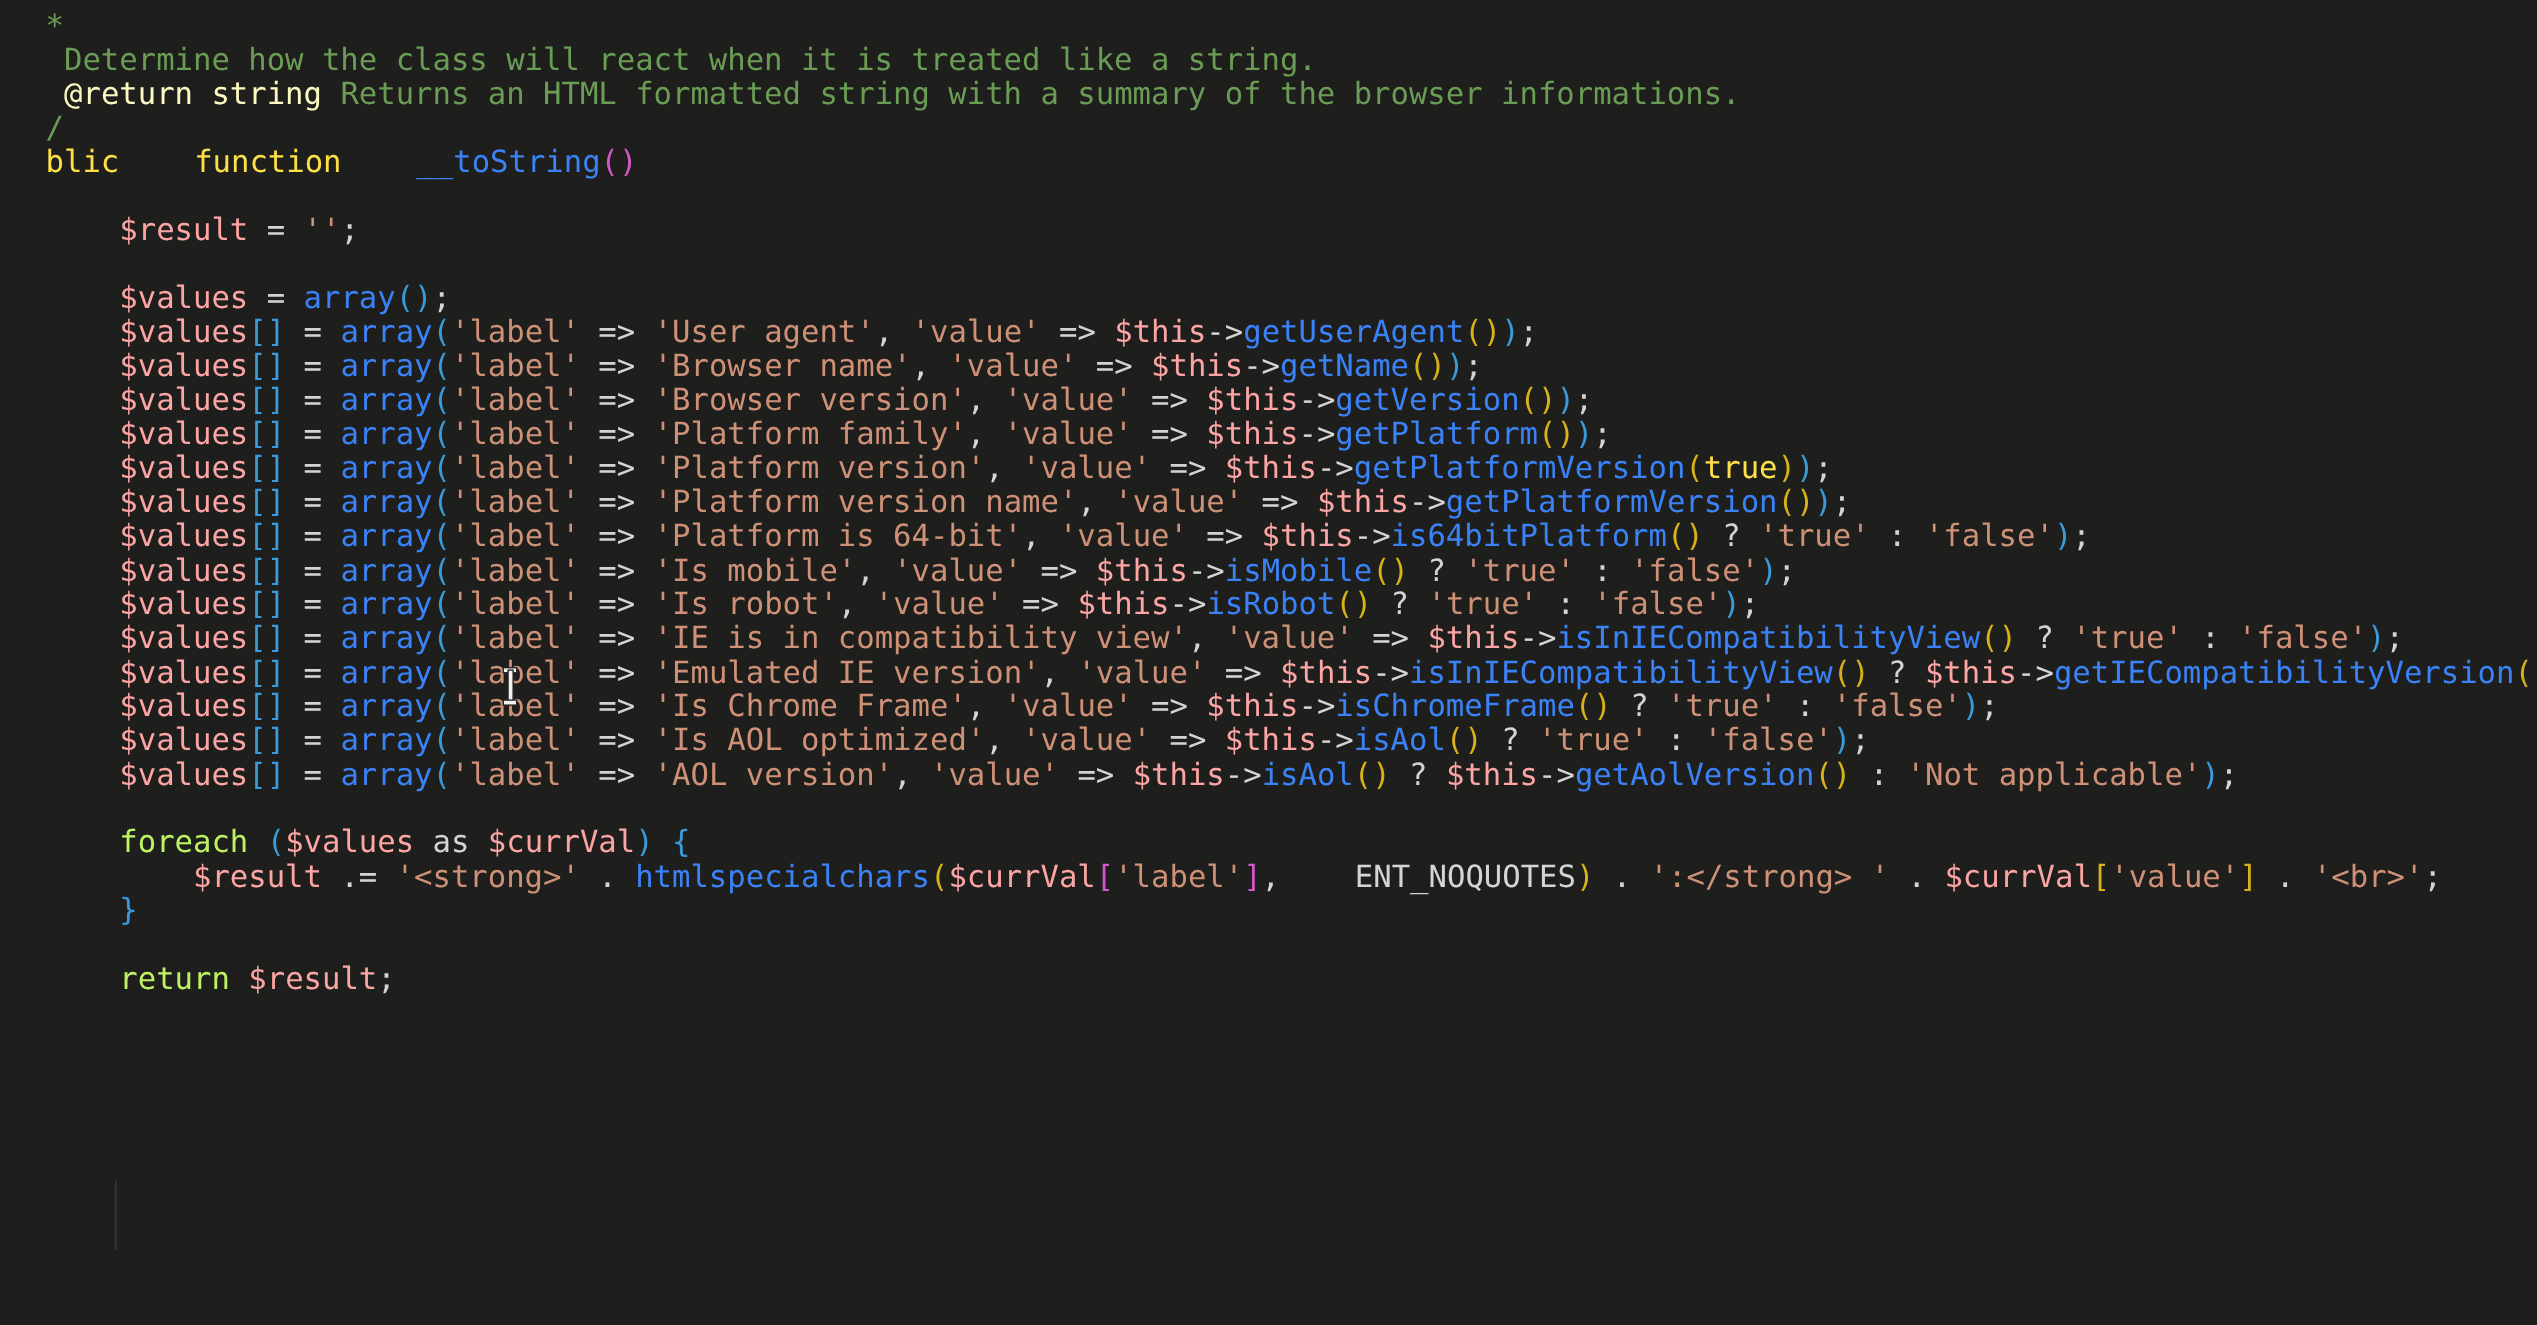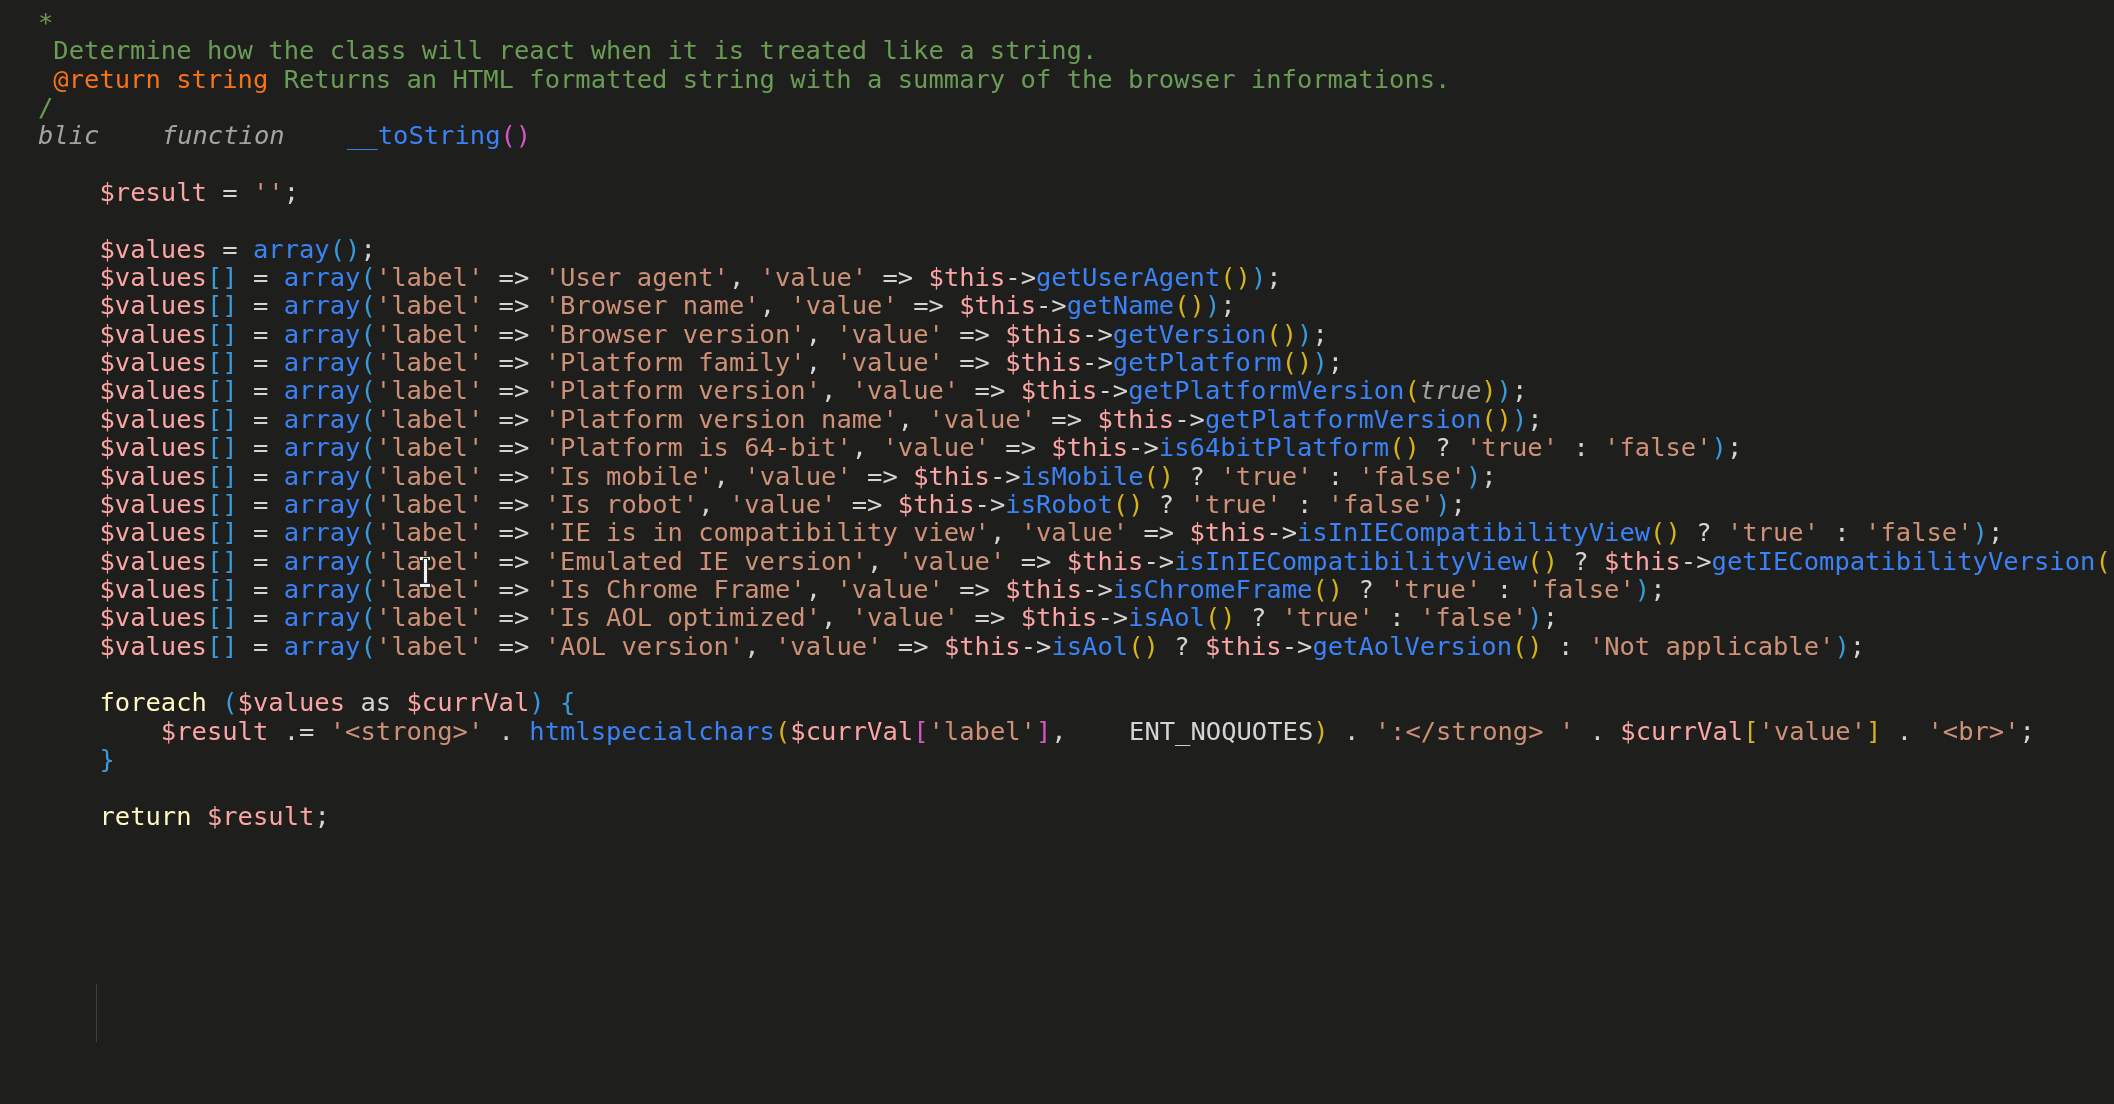--- a/index.html
+++ b/index.html
@@ -30,23 +30,23 @@
     white-space: pre;
     width: 2400px;
   }
   .line {
     height: 28.35px;
     white-space: pre;
     padding-left: 38px;
   }
   
   .cmt      { color: #6a9c55; }
-  .cmt-tag  { color: #f97316; }
-  .kw       { color: #a3a3a3; font-style: italic; }
-  .kw2      { color: #fef9c3; }
+  .cmt-tag  { color: #fef9c3; }
+  .kw       { color: #fde047; }
+  .kw2      { color: #bef264; }
   .var      { color: #fca5a5; }
   .fn       { color: #3b82f6; text-align: right; }
   .str      { color: #ce9178; }
   .plain    { color: #d4d4d4; margin-left: 47px; }
   .br1      { color: #3a9bdc; }
   .br2      { color: #d7b218; }
   .br3      { color: #d456c9; }
   .op       { color: #d4d4d4; }
 
   

